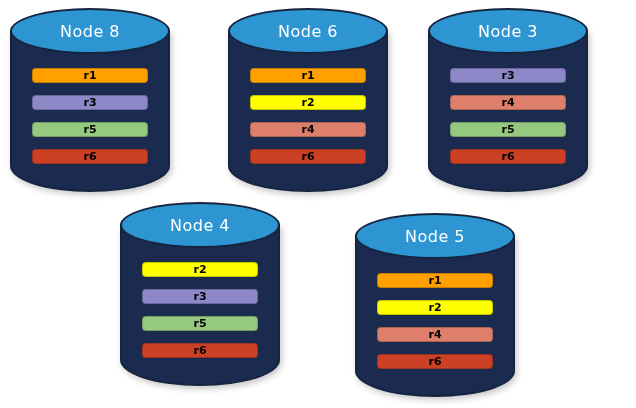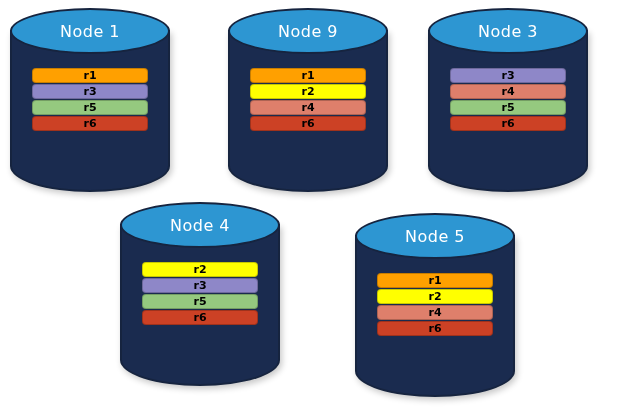--- a/index.html
+++ b/index.html
@@ -64,21 +64,21 @@
   
   .replica-list {
     position: absolute;
     left: 0;
     top: 60px;
     width: 100%;
     z-index: 4;
     display: flex;
     flex-direction: column;
     align-items: center;
-    gap: 1px;
+    gap: 12px;
   }
   .replica {
     width: 116px;
     height: 15px;
     border-radius: 4px;
     border: 1px solid rgba(0,0,0,0.22);
     box-sizing: border-box;
     display: flex;
     align-items: center;
     justify-content: center;
@@ -88,32 +88,32 @@
     line-height: 1;
   }
 </style>
 </head>
 <body>
 
 <div id="canvas">
     <div class="node" style="left: 10px; top: 8px; width: 160px; height: 184px;">
       <div class="cyl-body"></div>
       <div class="cyl-top"></div>
-      <div class="node-title">Node  1</div>
+      <div class="node-title">Node  8</div>
       <div class="replica-list">
         <div class="replica" style="background: rgb(255, 160, 0);">r1</div>
         <div class="replica" style="background: rgb(142, 135, 200);">r3</div>
         <div class="replica" style="background: rgb(149, 201, 127);">r5</div>
         <div class="replica" style="background: rgb(204, 65, 37);">r6</div>
       </div>
     </div>
     <div class="node" style="left: 228px; top: 8px; width: 160px; height: 184px;">
       <div class="cyl-body"></div>
       <div class="cyl-top"></div>
-      <div class="node-title">Node  9</div>
+      <div class="node-title">Node  6</div>
       <div class="replica-list">
         <div class="replica" style="background: rgb(255, 160, 0);">r1</div>
         <div class="replica" style="background: rgb(255, 255, 0);">r2</div>
         <div class="replica" style="background: rgb(222, 127, 107);">r4</div>
         <div class="replica" style="background: rgb(204, 65, 37);">r6</div>
       </div>
     </div>
     <div class="node" style="left: 428px; top: 8px; width: 160px; height: 184px;">
       <div class="cyl-body"></div>
       <div class="cyl-top"></div>

